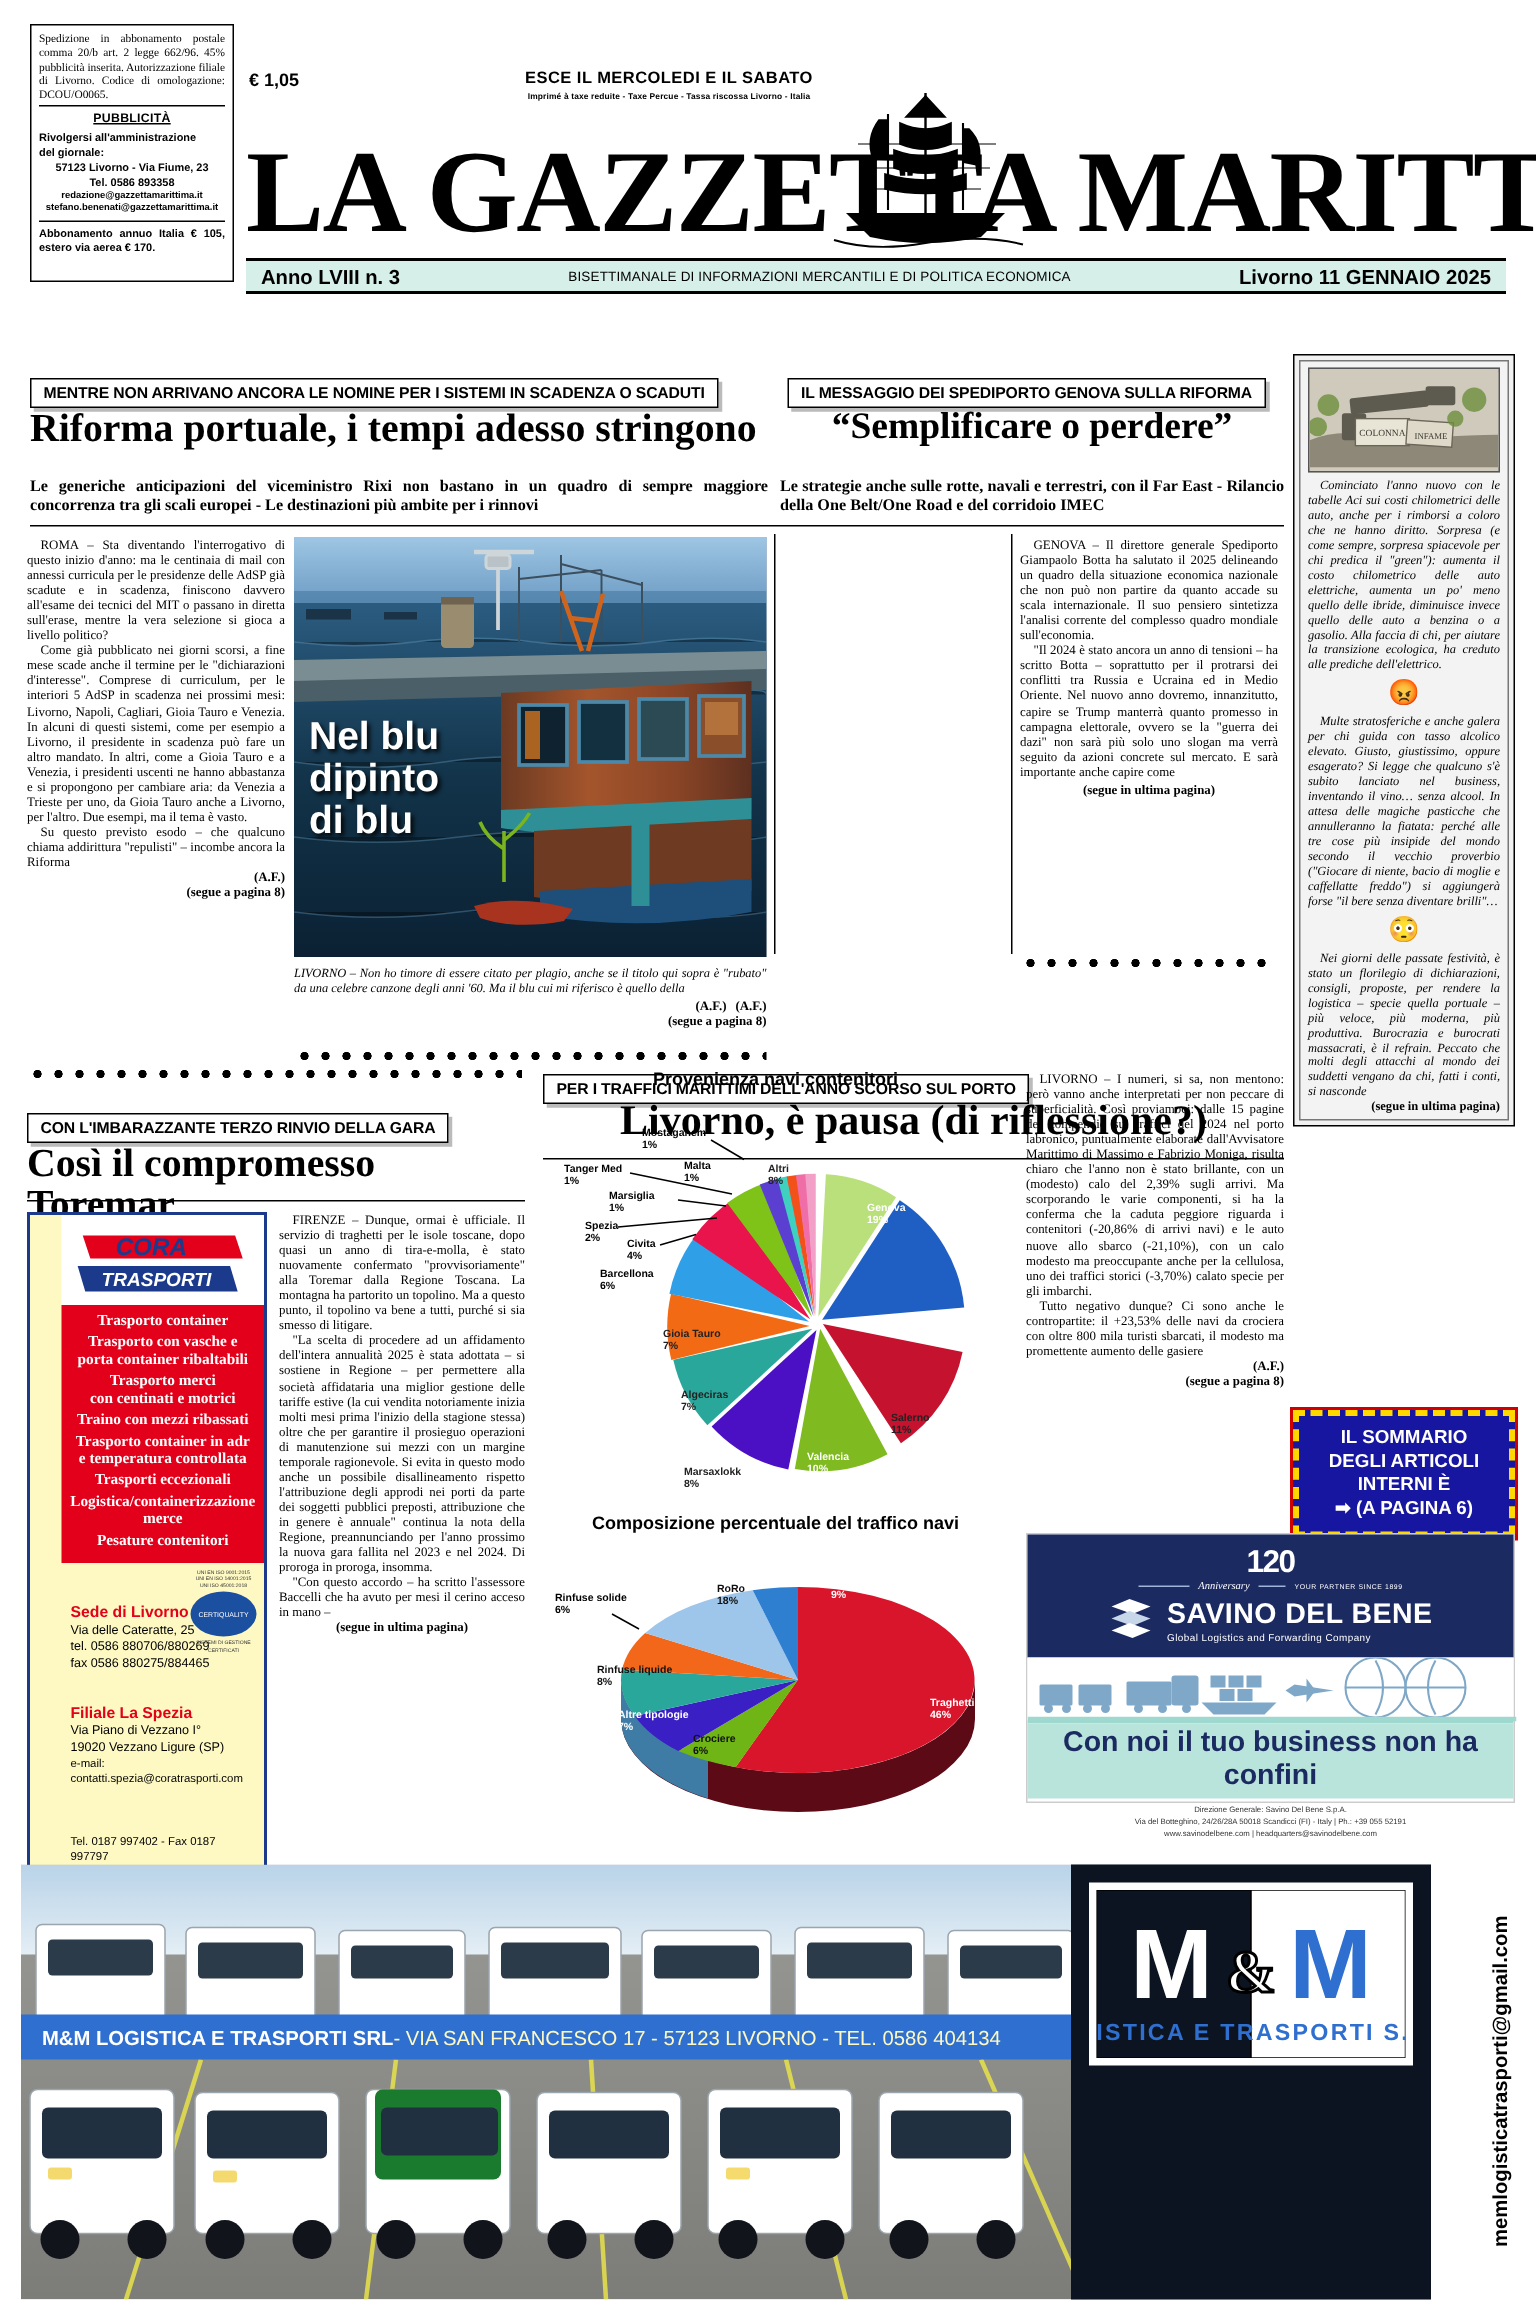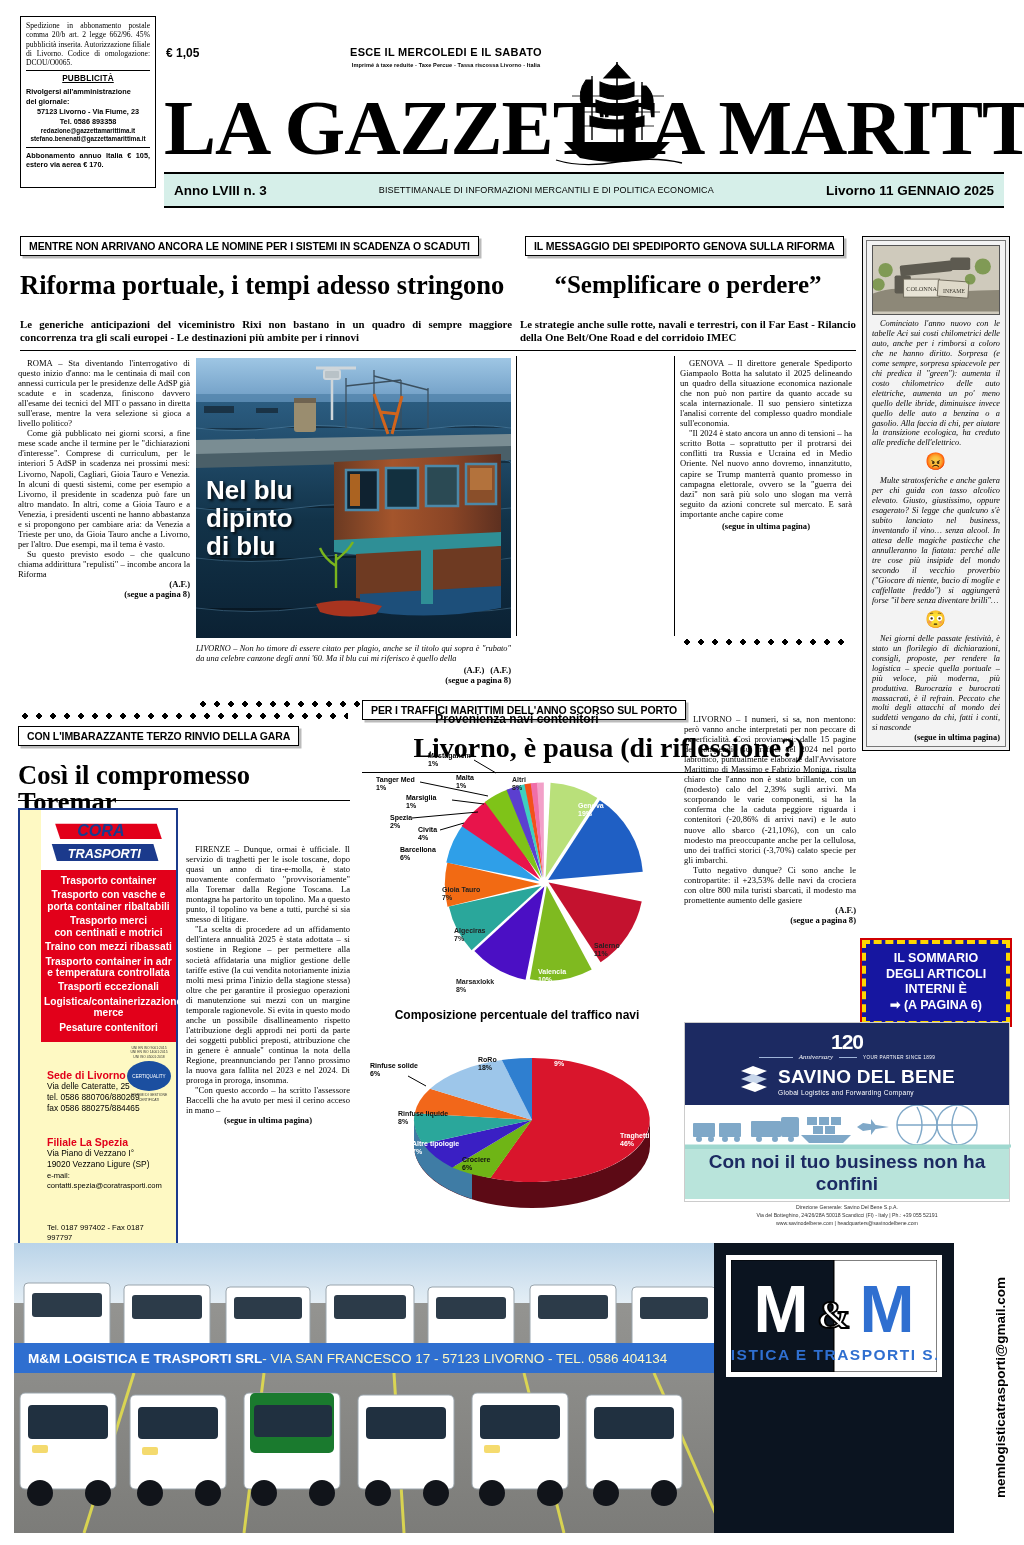--- a/index.html
+++ b/index.html
@@ -56,34 +56,34 @@
   }
   .logo-title .t {
     font-family: "Liberation Serif", serif; font-weight: bold;
     font-size: 78px; letter-spacing: -1px; line-height: 95px; white-space: nowrap;
   }
   .ship-mark {
     position: absolute; left: 528px; top: 46px; width: 150px; height: 112px;
     pointer-events: none;
   }
   .mast-strip {
-    position: absolute; left: 150px; top: 162px; right: 6px; height: 36px;
+    position: absolute; left: 150px; top: 162px; right: 6px; height: 24px;
     background: #d6efe9; border-top: 2px solid #000; border-bottom: 2px solid #000;
     display: flex; align-items: center; justify-content: space-between; padding: 0 10px;
   }
   .mast-strip .anno { font-family: "Liberation Sans", sans-serif; font-weight: bold; font-size: 13.5px; }
   .mast-strip .bise { font-family: "Liberation Sans", sans-serif; font-size: 9px; letter-spacing: .1px;}
   .mast-strip .city { font-family: "Liberation Sans", sans-serif; font-weight: bold; font-size: 13.5px; }
 
   
   .kicker {
     display: inline-block; border: 1.5px solid #000; background: #fff;
     box-shadow: 2.5px 2.5px 0 #bbb;
     font-family: "Liberation Sans", sans-serif; font-weight: bold;
-    font-size: 10.5px; padding: 3px 8px; letter-spacing: -.1px; white-space: nowrap;
+    font-size: 10.5px; padding: 3px 8px; letter-spacing: -.1px; white-space: nowrap; margin-top: 16px;
   }
 
   
   .hl { font-family: "Liberation Serif", serif; font-weight: bold; line-height: 1.03; }
   .hl-1 { font-size: 26.5px; }
   .hl-2 { font-size: 25px; }
   .subhead {
     font-family: "Liberation Serif", serif; font-weight: bold; font-size: 10.8px;
     line-height: 1.23; text-align: justify;
   }
@@ -130,21 +130,21 @@
     background: #1616a0; border: 4px dashed #ffd800; outline: 2px solid #d00000;
     color: #fff; text-align: center; font-family: "Liberation Sans", sans-serif;
     font-weight: bold; font-size: 12.5px; line-height: 1.25; padding: 7px 4px;
   }
 
   
   .cora { border: 2px solid #1b3a8c; background: #fef9c3; padding-left: 21px; }
   .cora-logo { background:#fff; padding: 6px 4px 4px; position: relative; height: 60px;}
   .cora-red { background: #e2001a; color: #fff; text-align: center; padding: 5px 3px 6px; }
   .cora-red div {
-    font-family: Liberation Sans, sans-serif; font-weight: bold;
+    font-family: Liberation Serif, serif; font-weight: bold;
     font-size: 10.2px; line-height: 1.12; margin-bottom: 3px;
   }
   .cora-body { padding: 5px 6px; font-family: "Liberation Sans", sans-serif; position: relative;}
   .cora-body .h { color: #e2001a; font-weight: bold; font-size: 10.5px; margin-top: 22px; }
   .cora-body .l { font-size: 8.4px; line-height: 1.32; }
   .cora-foot {
     border-top: 2px solid #1b3a8c; text-align: center; padding: 4px 2px;
     font-family: "Liberation Sans", sans-serif; font-size: 8.6px; line-height: 1.3; color: #13227a;
   }
   .cert { position: absolute; right: 4px; top: 4px; width: 46px; text-align: center; }
@@ -421,21 +421,21 @@
       <div>➡ (A PAGINA 6)</div>
     </div>
   </div>
 
   <div style="position:absolute; left:18px; top:726px;">
     <div class="kicker">CON L'IMBARAZZANTE TERZO RINVIO DELLA GARA</div>
   </div>
   <div class="hl hl-1" style="position:absolute; left:18px; top:762px; width:332px;">Così il compromesso Toremar</div>
   <div style="position:absolute;left:18px;top:800px;width:332px;height:1px;background:#000;"></div>
 
-  <div class="col" style="position:absolute; left:186px; top:808px; width:164px;margin-top:36px;">
+  <div class="col" style="position:absolute; left:186px; top:808px; width:164px;">
     <p>FIRENZE – Dunque, ormai è ufficiale. Il servizio di traghetti per le isole toscane, dopo quasi un anno di tira-e-molla, è stato nuovamente confermato "provvisoriamente" alla Toremar dalla Regione Toscana. La montagna ha partorito un topolino. Ma a questo punto, il topolino va bene a tutti, purché si sia smesso di litigare.</p>
     <p>"La scelta di procedere ad un affidamento dell'intera annualità 2025 è stata adottata – si sostiene in Regione – per permettere alla società affidataria una miglior gestione delle tariffe estive (la cui vendita notoriamente inizia molti mesi prima l'inizio della stagione stessa) oltre che per garantire il prosieguo operazioni di manutenzione sui mezzi con un margine temporale ragionevole. Si evita in questo modo anche un possibile disallineamento rispetto l'attribuzione degli approdi nei porti da parte dei soggetti pubblici preposti, attribuzione che in genere è annuale" continua la nota della Regione, preannunciando per l'anno prossimo la nuova gara fallita nel 2023 e nel 2024. Di proroga in proroga, insomma.</p>
     <p>"Con questo accordo – ha scritto l'assessore Baccelli che ha avuto per mesi il cerino acceso in mano –</p>
     <div class="sig2">(segue in ultima pagina)</div>
   </div>
 
   <div class="cora" style="position:absolute; left:18px; top:808px; width:160px;">
     <div class="cora-logo">
       <svg viewBox="0 0 150 56" width="100%" height="56">
         <path d="M12 4 L132 4 L138 22 L18 22 Z" fill="#e2001a"></path>

